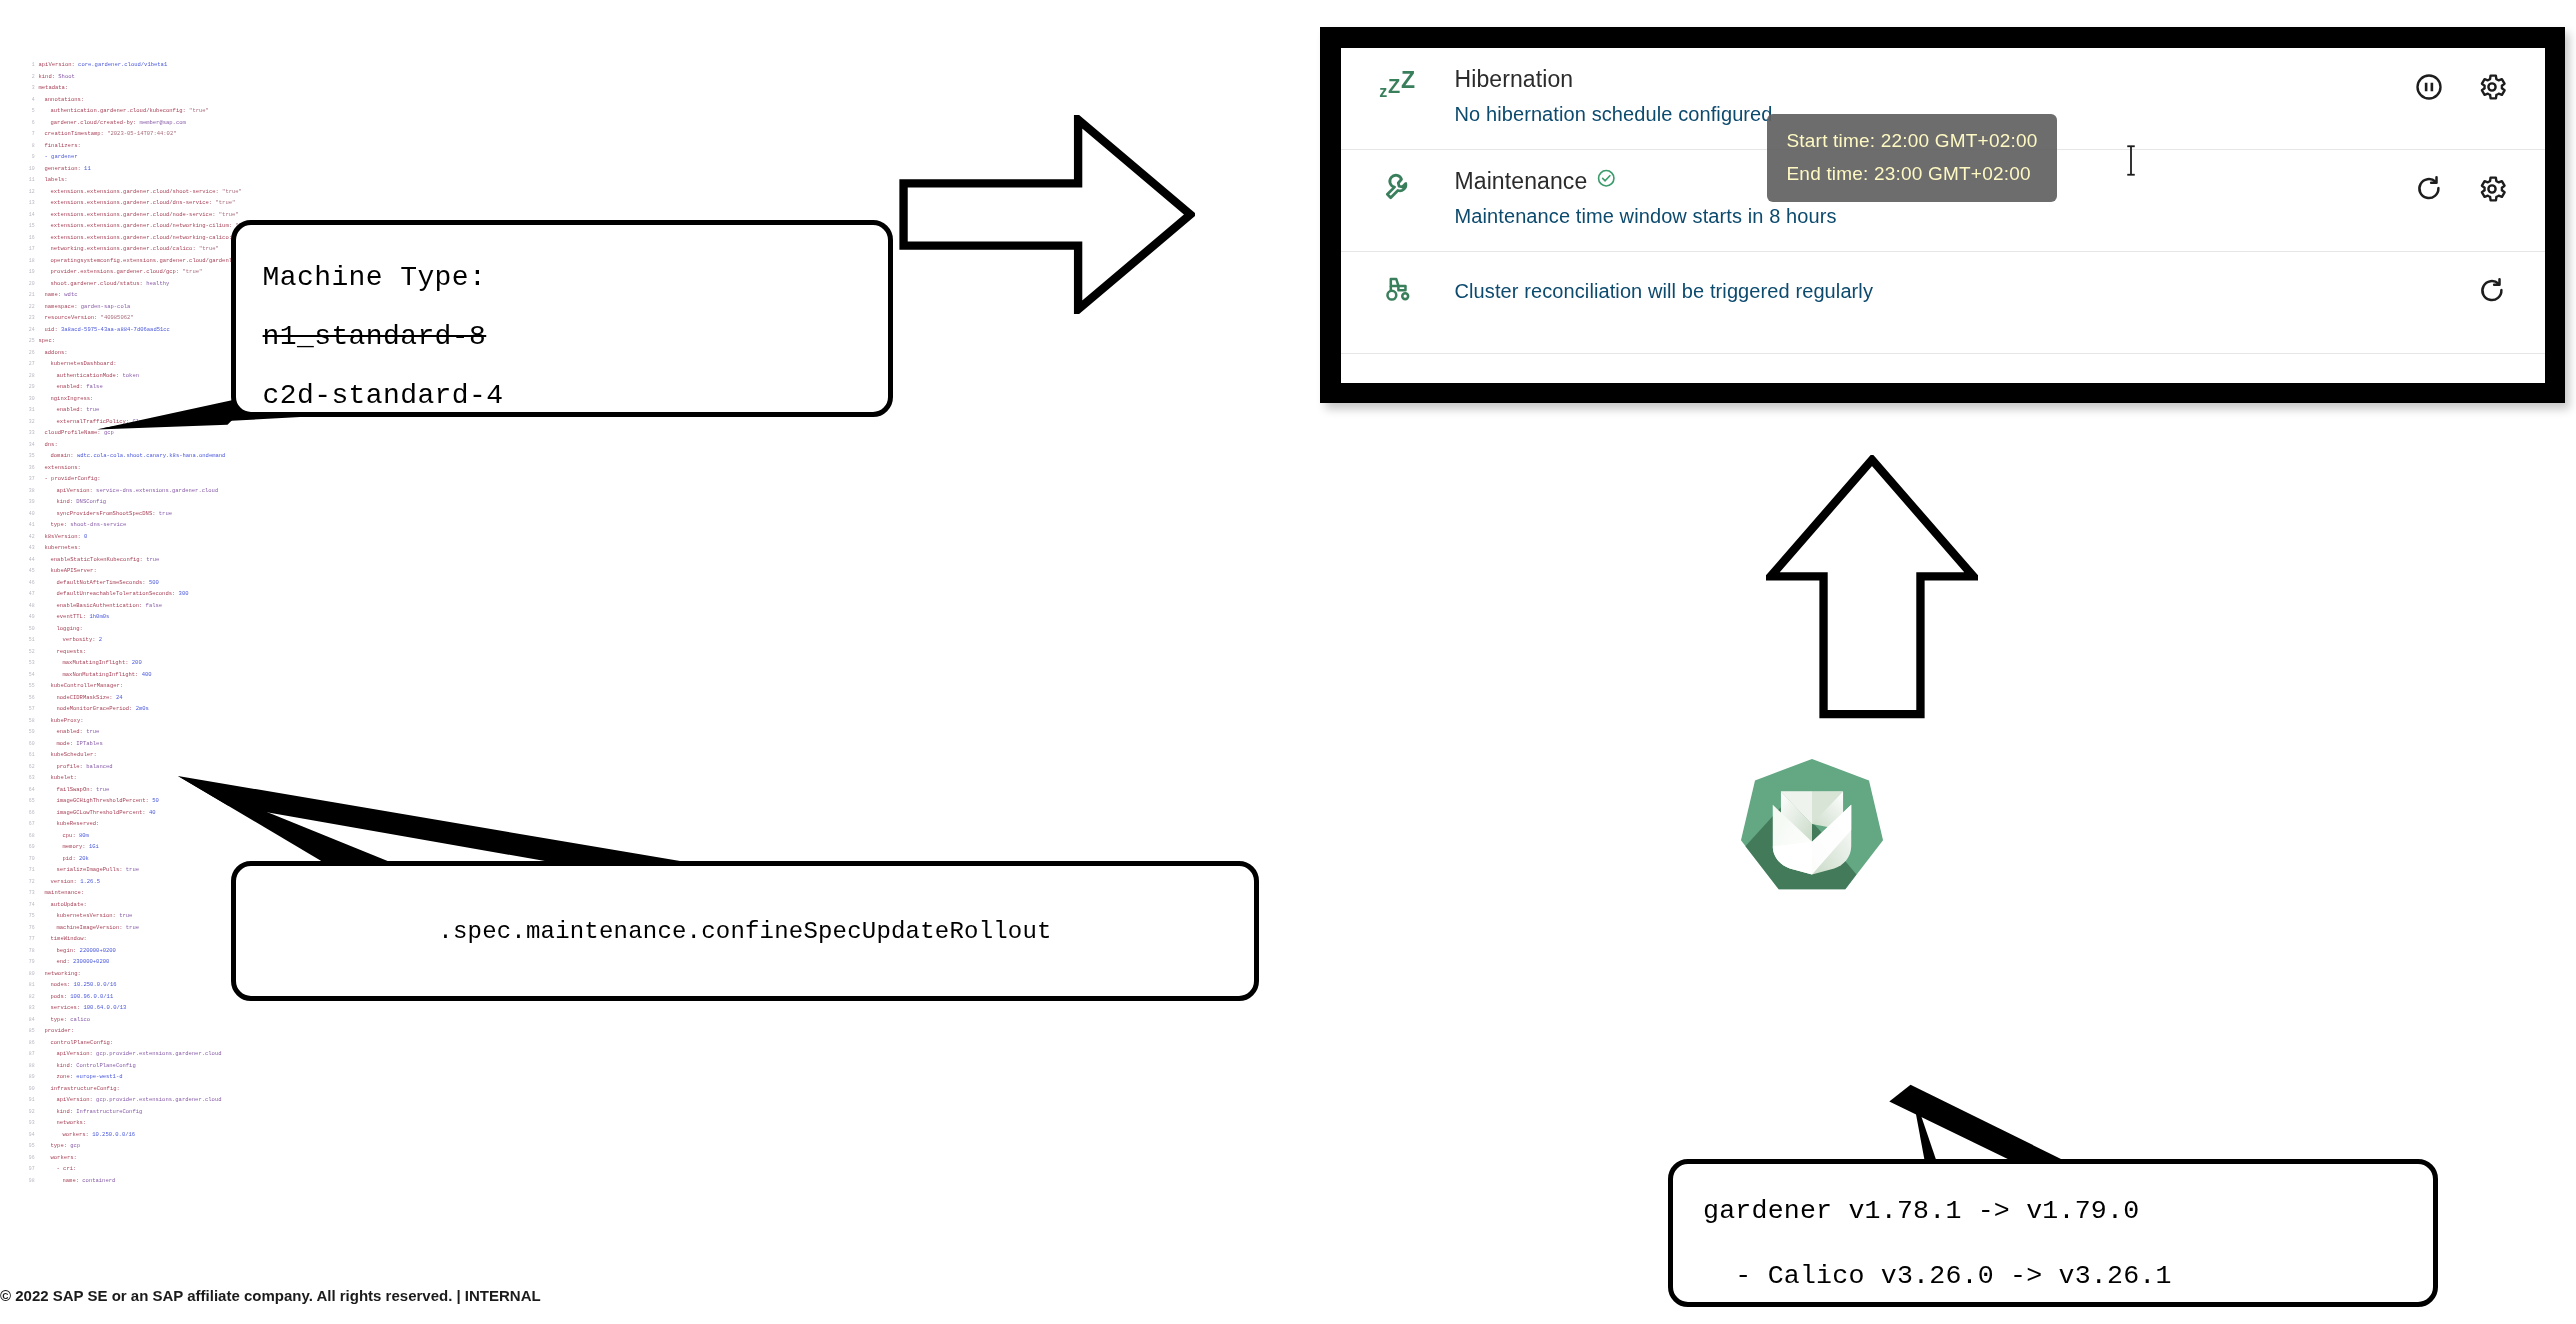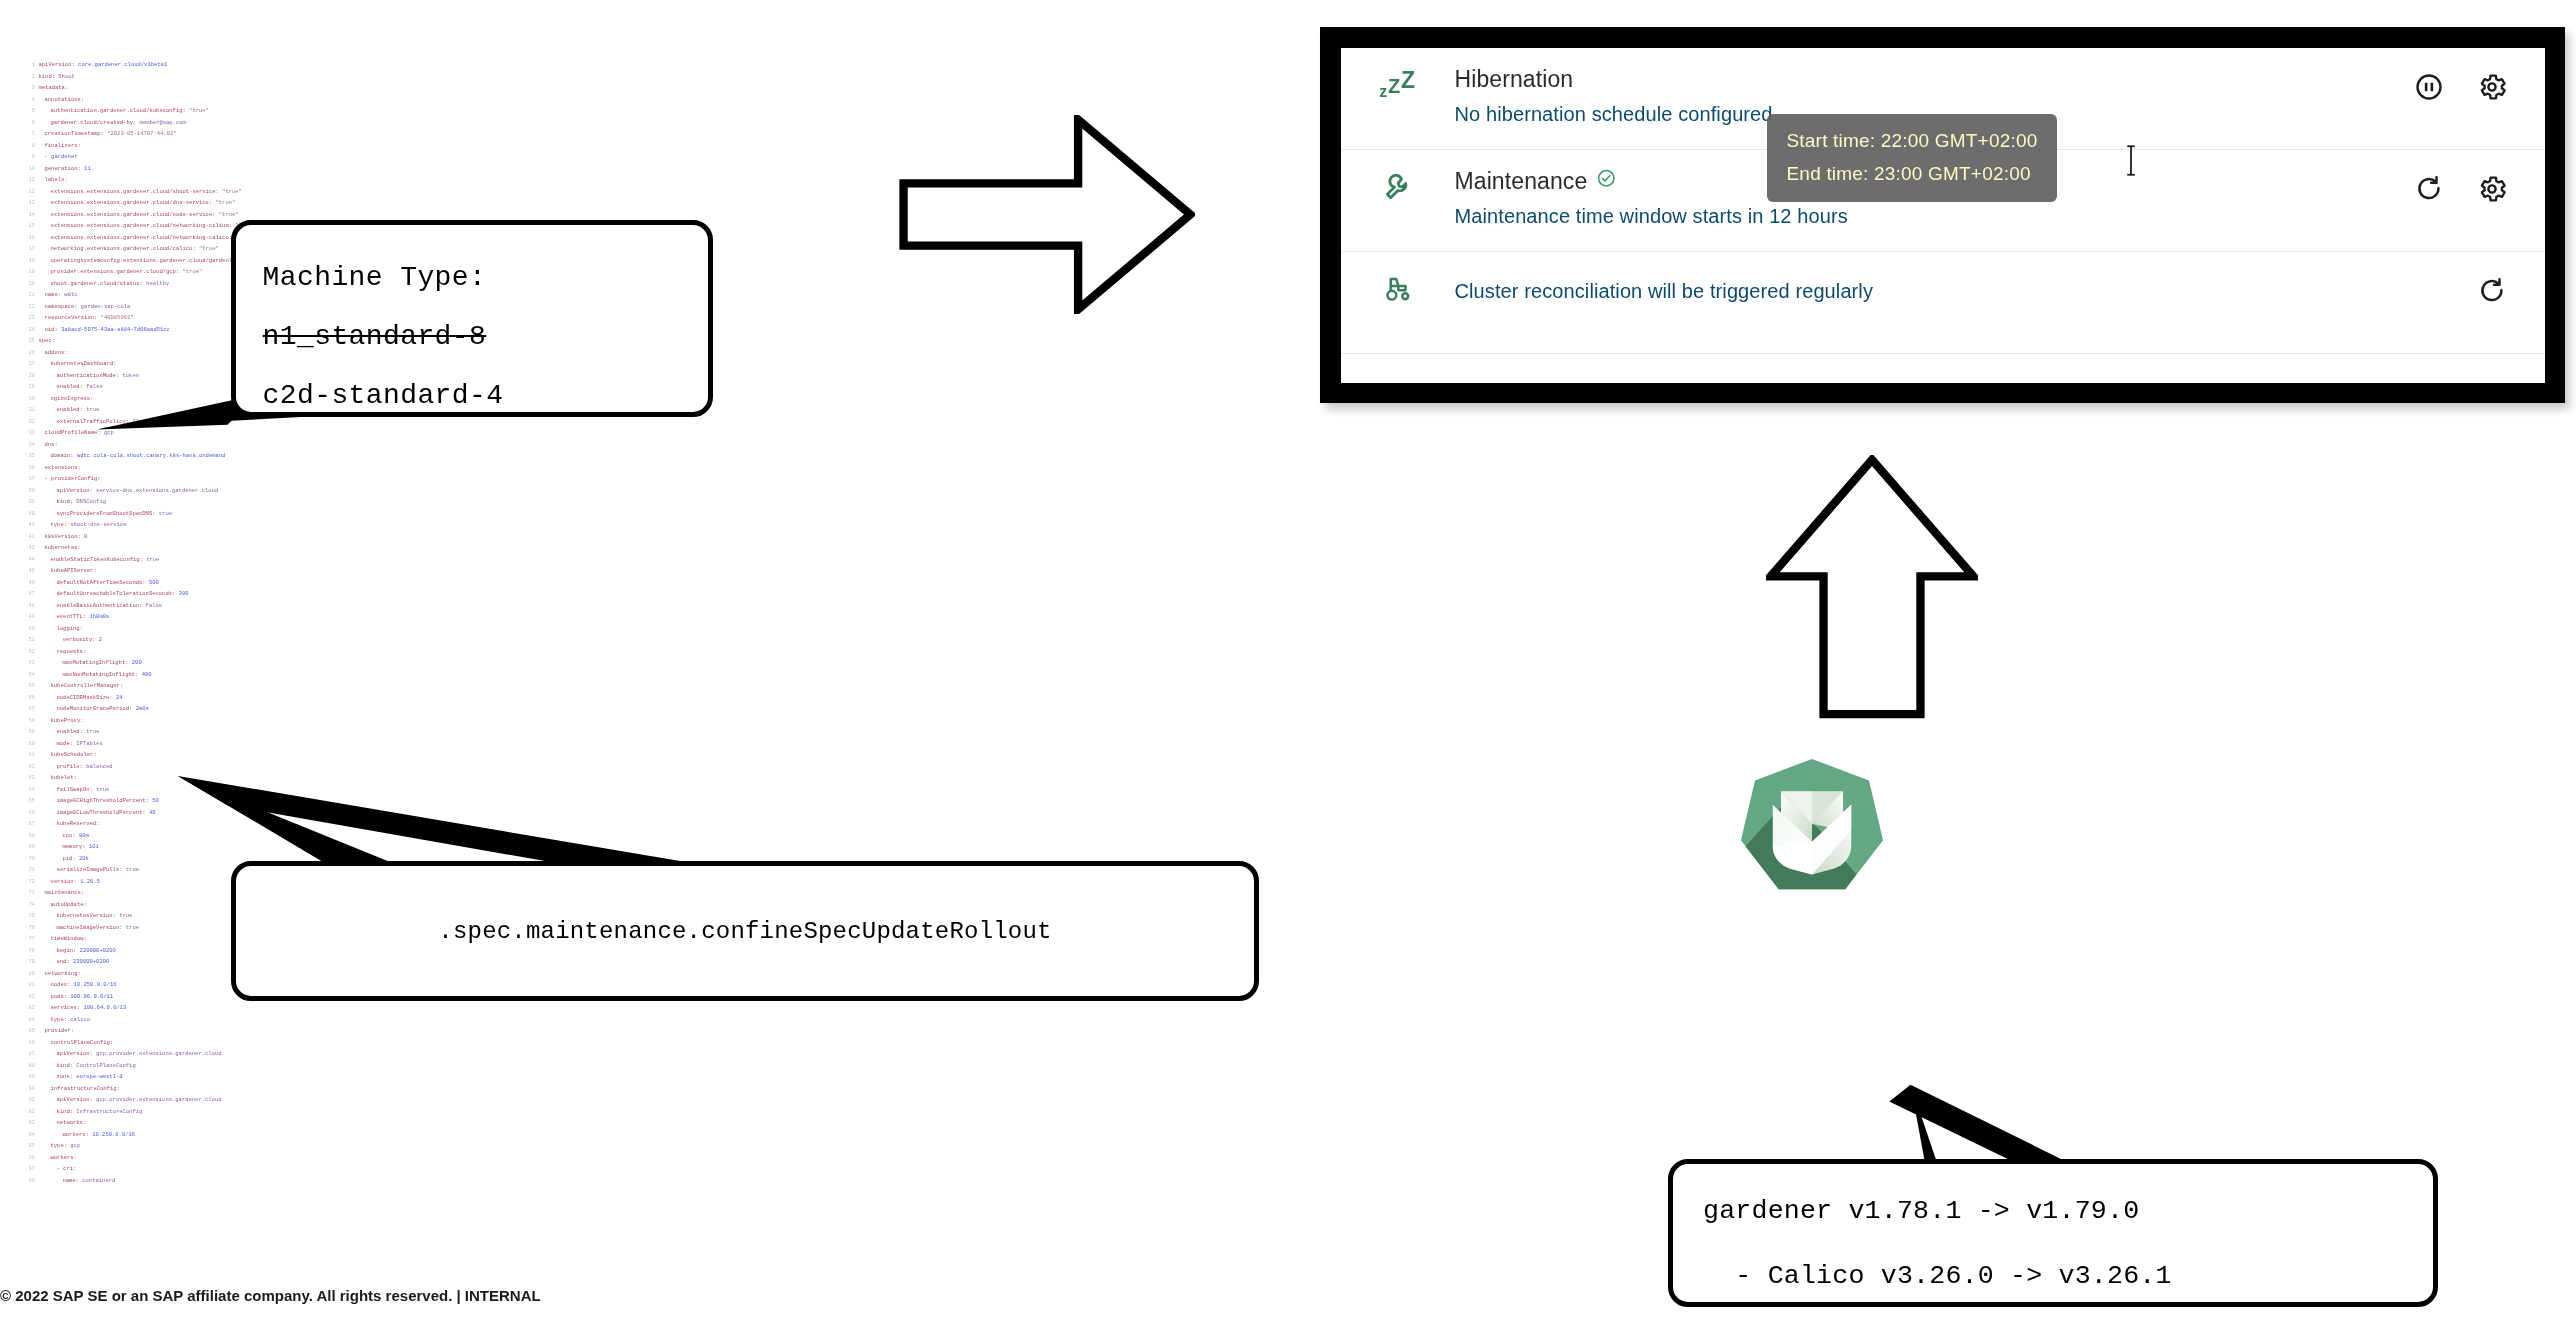--- a/index.html
+++ b/index.html
@@ -65,21 +65,21 @@
   .bubble-line {
     white-space: pre;
     color: #000;
   }
   .strike { text-decoration: line-through; text-decoration-thickness: 1.9px; }
 
   
   #bubble-machine-type {
     left: 231px;
     top: 220px;
-    width: 482px;
+    width: 662px;
     height: 197px;
     padding: 23px 0 0 26.6px;
   }
   #bubble-machine-type .bubble-line {
     font-size: 28px;
     line-height: 59px;
     letter-spacing: 0.4px;
   }
 
   
@@ -720,21 +720,21 @@
       <div class="row-body">
         <div class="row-title">
           <span>Maintenance</span>
           <span>
             <svg width="20.5" height="20.5" viewBox="0 0 24 24" fill="none" stroke="#3a9b6b" stroke-width="1.9" stroke-linecap="round" stroke-linejoin="round">
               <circle cx="12" cy="12" r="9"></circle>
               <polyline points="7.8,12.2 10.7,15 16.2,9"></polyline>
             </svg>
           </span>
         </div>
-        <div class="row-sub">Maintenance time window starts in 12 hours</div>
+        <div class="row-sub">Maintenance time window starts in 8 hours</div>
       </div>
       <div class="row-actions">
         <div class="icon-btn">
           <svg width="30" height="30" viewBox="0 0 24 24" fill="none" stroke="#1d1d1d" stroke-width="2" stroke-linecap="round" stroke-linejoin="round">
             <path d="M19.5 11.3a7.6 7.6 0 1 1-2.3-5.1"></path>
             <polyline points="18,2.6 18,6.9 13.7,6.9" fill="none"></polyline>
           </svg>
         </div>
         <div class="icon-btn">
           <svg width="32" height="32" viewBox="0 0 24 24" fill="none" stroke="#1d1d1d" stroke-width="1.8" stroke-linejoin="round">

